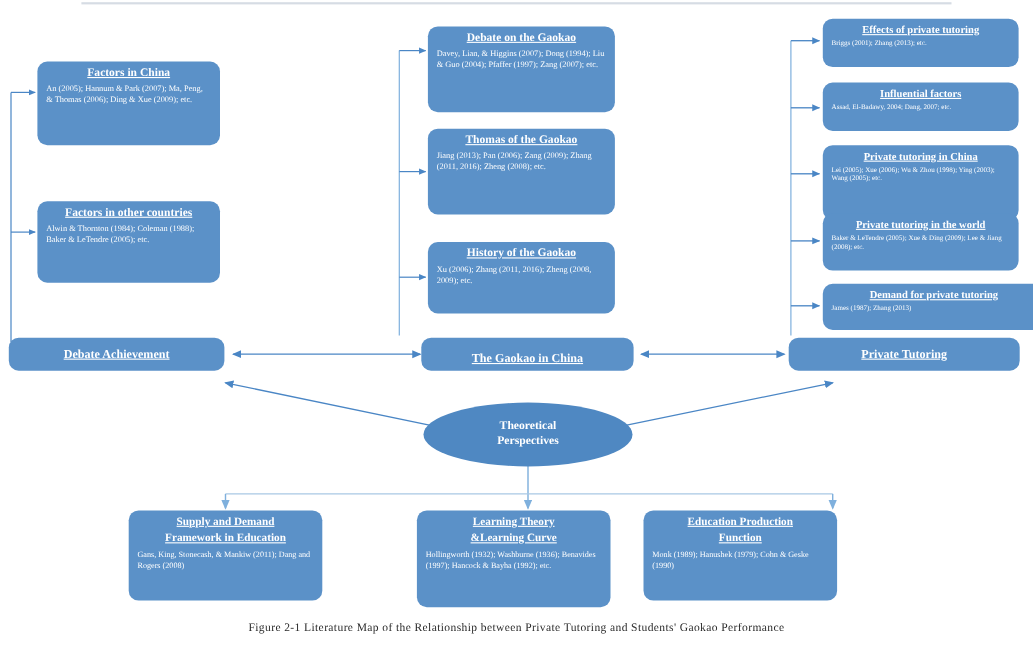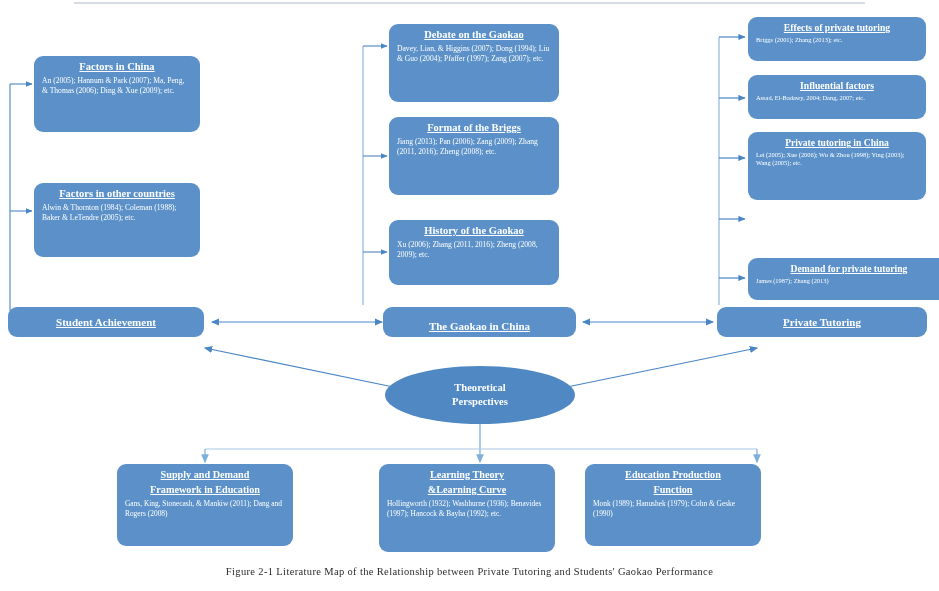--- a/index.html
+++ b/index.html
@@ -144,30 +144,30 @@
     <span class="ttl">Factors in China</span>
     <span class="refs">An (2005); Hannum &amp; Park (2007); Ma, Peng, &amp; Thomas (2006); Ding &amp; Xue (2009); etc.</span>
   </div>
 
   <div class="node sz-sub" style="left:34px;top:183px;width:166px;height:74px;">
     <span class="ttl">Factors in other countries</span>
     <span class="refs">Alwin &amp; Thornton (1984); Coleman (1988); Baker &amp; LeTendre (2005); etc.</span>
   </div>
 
   <div class="node sz-main" style="left:8px;top:307px;width:196px;height:30px;">
-    <span class="ttl">Student Achievement</span>
+    <span class="ttl">Debate Achievement</span>
   </div>
 
   <div class="node sz-sub" style="left:389px;top:24px;width:170px;height:78px;">
     <span class="ttl">Debate on the Gaokao</span>
     <span class="refs">Davey, Lian, &amp; Higgins (2007); Dong (1994); Liu &amp; Guo (2004); Pfaffer (1997); Zang (2007); etc.</span>
   </div>
 
   <div class="node sz-sub" style="left:389px;top:117px;width:170px;height:78px;">
-    <span class="ttl">Format of the Briggs</span>
+    <span class="ttl">Thomas of the Gaokao</span>
     <span class="refs">Jiang (2013); Pan (2006); Zang (2009); Zhang (2011, 2016); Zheng (2008); etc.</span>
   </div>
 
   <div class="node sz-sub" style="left:389px;top:220px;width:170px;height:65px;">
     <span class="ttl">History of the Gaokao</span>
     <span class="refs">Xu (2006); Zhang (2011, 2016); Zheng (2008, 2009); etc.</span>
   </div>
 
   <div class="node sz-main" style="left:383px;top:307px;width:193px;height:30px;align-items:flex-end;">
     <span class="ttl">The Gaokao in China</span>
@@ -181,20 +181,24 @@
   <div class="node sz-sub2" style="left:748px;top:75px;width:178px;height:44px;">
     <span class="ttl">Influential factors</span>
     <span class="refs">Assad, El-Badawy, 2004; Dang, 2007; etc.</span>
   </div>
 
   <div class="node sz-sub2" style="left:748px;top:132px;width:178px;height:68px;">
     <span class="ttl">Private tutoring in China</span>
     <span class="refs">Lei (2005); Xue (2006); Wu &amp; Zhou (1998); Ying (2003); Wang (2005); etc.</span>
   </div>
 
+  <div class="node sz-sub2" style="left:748px;top:194px;width:178px;height:52px;">
+    <span class="ttl">Private tutoring in the world</span>
+    <span class="refs">Baker &amp; LeTendre (2005); Xue &amp; Ding (2009); Lee &amp; Jiang (2008); etc.</span>
+  </div>
 
   <div class="node sz-sub2" style="left:748px;top:258px;width:202px;height:42px;">
     <span class="ttl">Demand for private tutoring</span>
     <span class="refs">James (1987); Zhang (2013)</span>
   </div>
 
   <div class="node sz-main" style="left:717px;top:307px;width:210px;height:30px;">
     <span class="ttl">Private Tutoring</span>
   </div>
 

